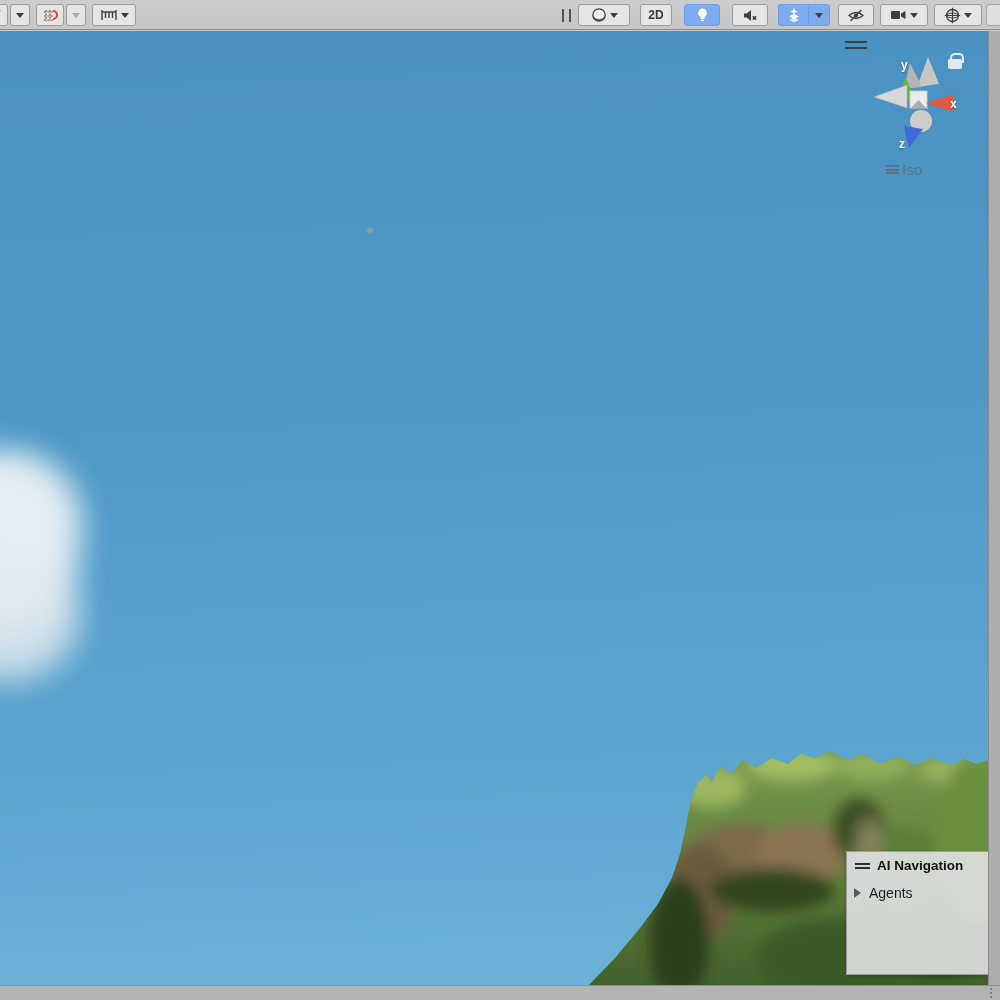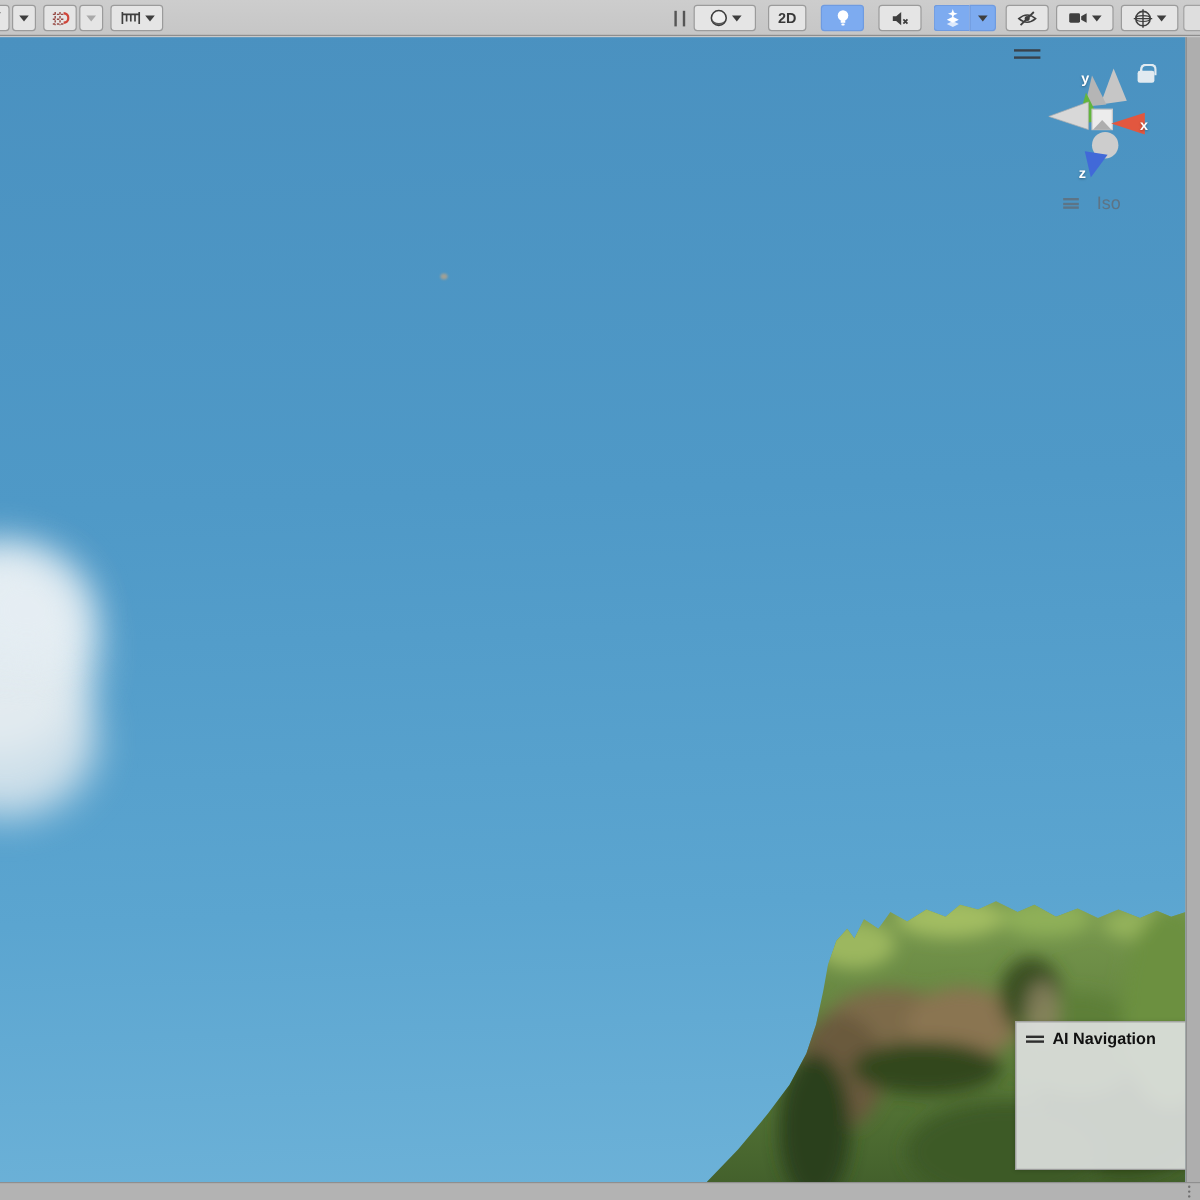--- a/index.html
+++ b/index.html
@@ -38,21 +38,21 @@
   
   .overlay-handle { position:absolute; left:845px; top:40px; width:22px; height:8px;
     border-top:2px solid #39424c; border-bottom:2px solid #39424c; }
   .gizmo-svg { position:absolute; left:860px; top:50px; }
   .axis-label { position:absolute; color:#fff; font-size:12px; font-weight:bold;
     text-shadow:0 1px 2px rgba(0,0,0,.35); }
   .lock { position:absolute; left:948px; top:56px; width:14px; height:10px; background:#eef2f5;
     border-radius:2px; opacity:.92; }
   .lock:before { content:""; position:absolute; left:2px; top:-6px; width:10px; height:8px;
     border:2px solid #eef2f5; border-bottom:none; border-radius:5px 5px 0 0; }
-  .iso-row { position:absolute; left:886px; top:160px; display:flex; align-items:center; gap:15px;
+  .iso-row { position:absolute; left:886px; top:160px; display:flex; align-items:center; gap:3px;
     color:#5d7486; font-size:15px; }
   .iso-burger { width:13px; height:9px; border-top:2px solid #5d7486;
     border-bottom:2px solid #5d7486; position:relative; }
   .iso-burger:after { content:""; position:absolute; left:0; top:2px; width:13px; height:2px; background:#5d7486; }
 
   
   .nav-panel { position:absolute; left:846px; top:851px; width:144px; height:124px;
     background:rgba(224,226,226,0.9); border:1px solid #9c9c9c; box-shadow:0 1px 4px rgba(0,0,0,.2); }
   .nav-header { display:flex; align-items:center; gap:7px; padding:6px 4px 4px 8px; }
   .nav-handle { width:15px; height:6px; border-top:2px solid #2e2e2e; border-bottom:2px solid #2e2e2e; }
@@ -243,20 +243,24 @@
     <div class="iso-row" style="top:130px;">
       <span class="iso-burger"></span>
       <span>Iso</span>
     </div>
 
     <div class="nav-panel" style="top:820px;">
       <div class="nav-header">
         <span class="nav-handle"></span>
         <span class="nav-title">AI Navigation</span>
       </div>
+      <div class="nav-item">
+        <span class="fold-tri"></span>
+        <span class="nav-item-label">Agents</span>
+      </div>
     </div>
   </div>
 
   <div class="right-strip"></div>
 
   <div class="bottom-bar">
     <div class="overflow-dots">
       <i></i>
         <i></i>
         <i></i>

